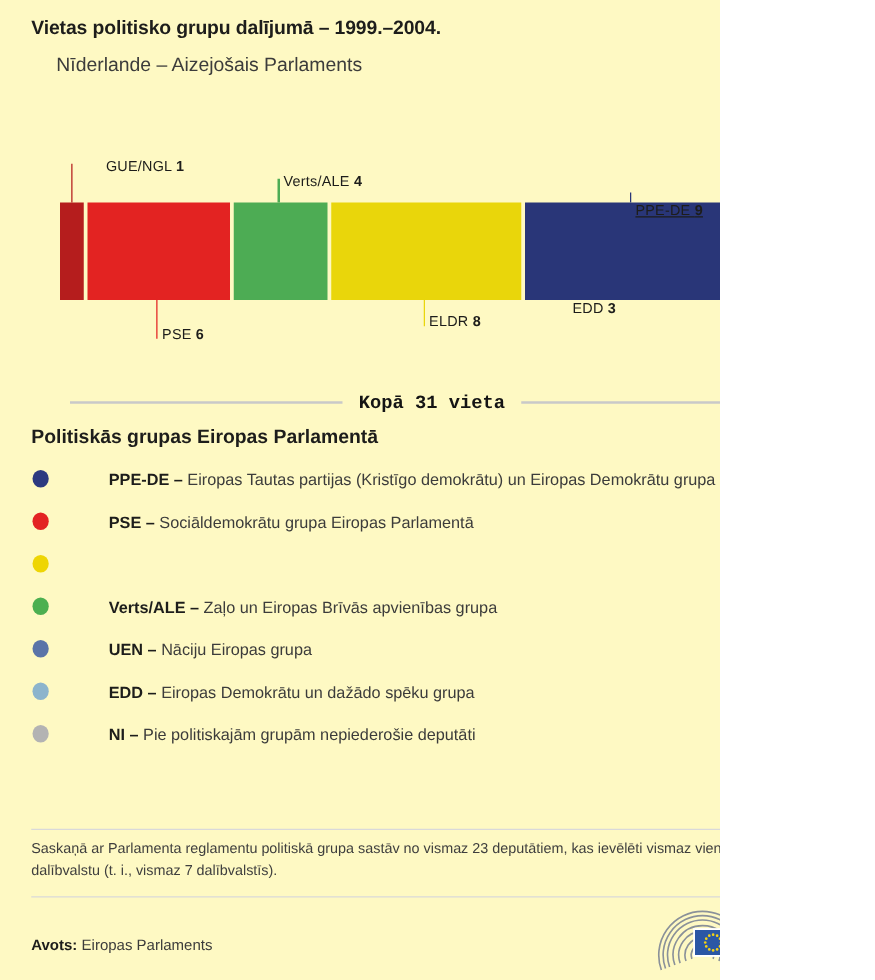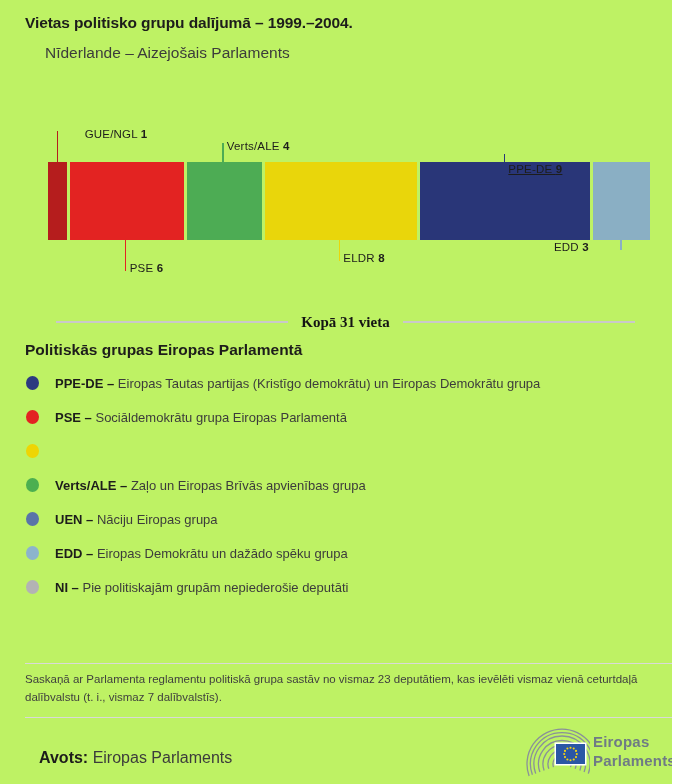--- a/index.html
+++ b/index.html
@@ -2,21 +2,21 @@
 <html lang="lv"><head>
 <meta charset="utf-8">
 <style>
   * { margin:0; padding:0; box-sizing:border-box; }
   html,body { background:#fff; }
   body {
     width:700px; height:784px;
     font-family:"Liberation Sans", sans-serif;
     color:#1d1d1b;
   }
-  .stage { position:relative; width:672px; height:784px; background:#bef264; overflow:hidden; }
+  .stage { position:relative; width:576px; height:784px; background:#fef9c3; overflow:hidden; }
 
   .title {
     position:absolute; left:25px; top:14px;
     font-size:15.5px; font-weight:bold; letter-spacing:-0.1px; color:#1d1d1b;
   }
   .subtitle {
     position:absolute; left:25px; top:44px;
     font-size:15.5px; color:#3c3c3b;margin-left:20px;
   }
 
@@ -35,47 +35,47 @@
   .callout-label b { font-weight:bold; }
 
   
   .total-row {
     position:absolute; left:56px; top:312px; width:579px; height:20px;
     display:flex; align-items:center;
   }
   .total-row .hline { flex:1; height:2px; background:#c9c9c9; }
   .total-text {
     padding:0 13px;
-    font-family:Liberation Serif, serif;
+    font-family:Liberation Mono, monospace;
     font-weight:bold; font-size:15px; color:#141414; white-space:nowrap;
   }
 
   .lg-heading {
     position:absolute; left:25px; top:341px;
     font-size:15.5px; font-weight:bold; color:#1d1d1b;
   }
   .legend { position:absolute; left:26px; top:366px; width:650px; }
   .lg-row { display:flex; align-items:center; height:34px; }
   .dot {
     width:13px; height:14px; border-radius:50%;
     flex:0 0 13px; margin-right:16px;
   }
-  .lg-text { font-size:13px; color:#3c3c3b; white-space:nowrap; }
+  .lg-text { font-size:13px; color:#3c3c3b; white-space:nowrap;margin-left:32px; }
   .lg-text b { color:#1d1d1b; font-weight:bold; }
 
   .rule { position:absolute; left:25px; width:650px; height:1px; background:#d9d9d9; }
   .rule-1 { top:663px; }
   .rule-2 { top:717px; }
 
   .footnote {
     position:absolute; left:25px; top:671px; width:655px;
     font-size:11.5px; line-height:17.5px; color:#3f3f3e;
   }
 
-  .source { position:absolute; left:39px; top:749px; font-size:16px; color:#3c3c3b;text-align:right; }
+  .source { position:absolute; left:25px; top:749px; font-size:12px; color:#3c3c3b;text-align:right; }
   .source b { color:#1d1d1b; font-weight:bold; }
 
   .logo { position:absolute; left:516px; top:724px; width:184px; height:58px; }
   .logo svg { position:absolute; left:0; top:0; }
   .logo-text {
     position:absolute; left:77px; top:8px;
     font-size:15px; font-weight:bold; color:#6f7b85;
     line-height:19px; letter-spacing:0.2px;
   }
 </style>

